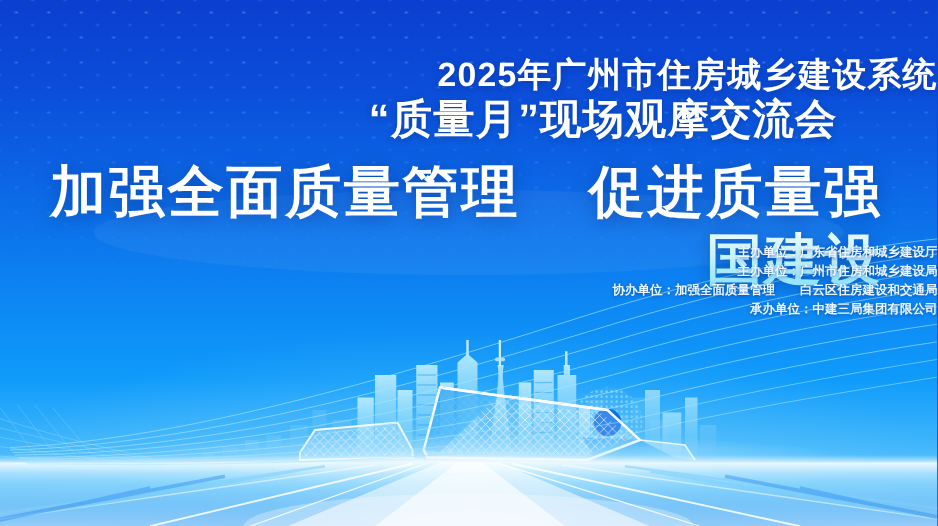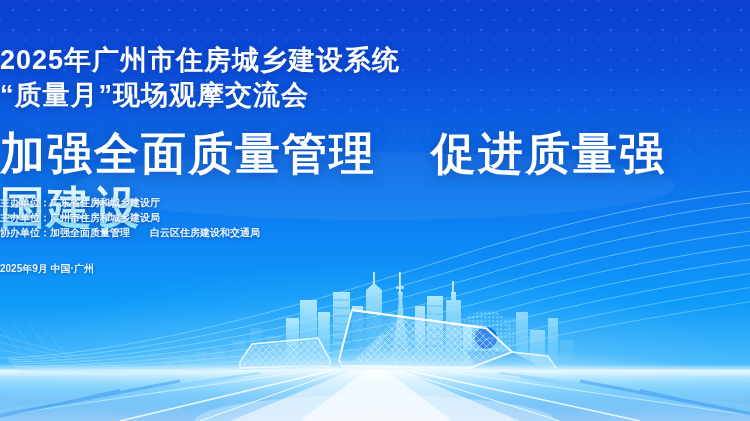--- a/index.html
+++ b/index.html
@@ -16,27 +16,27 @@
     position:absolute;left:0;top:0;width:750px;height:240px;
     background-image:radial-gradient(ellipse 3.2px 2px at center, rgba(150,215,255,.42) 0%, rgba(150,215,255,0) 70%);
     background-size:26px 20px;
     -webkit-mask-image:linear-gradient(180deg,rgba(0,0,0,.95) 0%,rgba(0,0,0,.55) 45%,rgba(0,0,0,0) 100%);
     mask-image:linear-gradient(180deg,rgba(0,0,0,.95) 0%,rgba(0,0,0,.55) 45%,rgba(0,0,0,0) 100%);
     pointer-events:none;
   }
   .dots.b{background-size:26px 20px;background-position:13px 10px;opacity:.6;}
   svg.layer{position:absolute;left:0;top:0;width:750px;height:421px;pointer-events:none;}
   
-  .text-wrap{position:absolute;left:0;top:0;width:750px;height:421px;text-align:left;}
+  .text-wrap{position:absolute;left:0;top:0;width:750px;height:421px;text-align:right;}
   .title-l1,.title-l2{
     color:#ffffff;font-weight:bold;letter-spacing:1px;
     text-shadow:0 1px 6px rgba(4,40,120,.45);
   }
   .title-l1{position:absolute;top:44px;width:750px;font-size:27px;line-height:32px;}
-  .title-l2{position:absolute;top:79px;width:670px;font-size:27px;line-height:32px;}
+  .title-l2{position:absolute;top:79px;width:670px;font-size:33px;line-height:32px;}
   .headline{
     position:absolute;top:127px;width:706px;
     font-size:45px;line-height:54px;font-weight:bold;letter-spacing:2px;
     background:linear-gradient(180deg,#ffffff 0%,#ffffff 42%,#c8f2ff 72%,#7fe0fb 100%);
     -webkit-background-clip:text;background-clip:text;
     color:transparent;-webkit-text-fill-color:transparent;
     filter:drop-shadow(0 2px 7px rgba(3,45,130,.5));
   }
   .headline .gap{display:inline-block;width:26px;}
   .orgs{position:absolute;top:195px;width:750px;}
@@ -275,18 +275,18 @@
     <div class="headline">
       <span>加强全面质量管理</span>
       <span class="gap"></span>
       <span>促进质量强国建设</span>
     </div>
 
     <div class="orgs">
       <div class="row">主办单位：广东省住房和城乡建设厅</div>
       <div class="row">主办单位：广州市住房和城乡建设局</div>
       <div class="row">协办单位：加强全面质量管理　　白云区住房建设和交通局</div>
+      <div class="row">承办单位：中建三局集团有限公司</div>
     </div>
 
-    <div class="date">2025年9月  中国·广州</div>
   </div>
 
 </div>
 
 </body></html>

